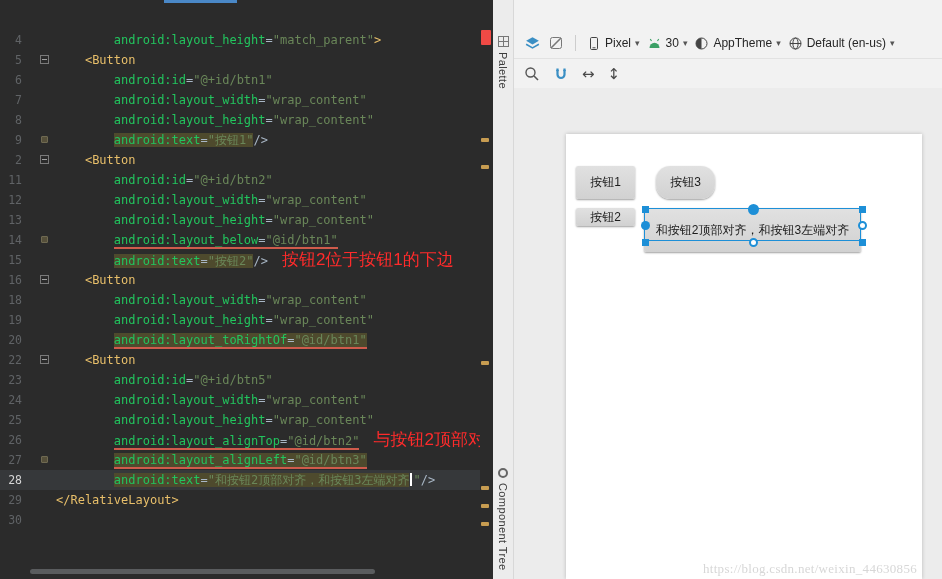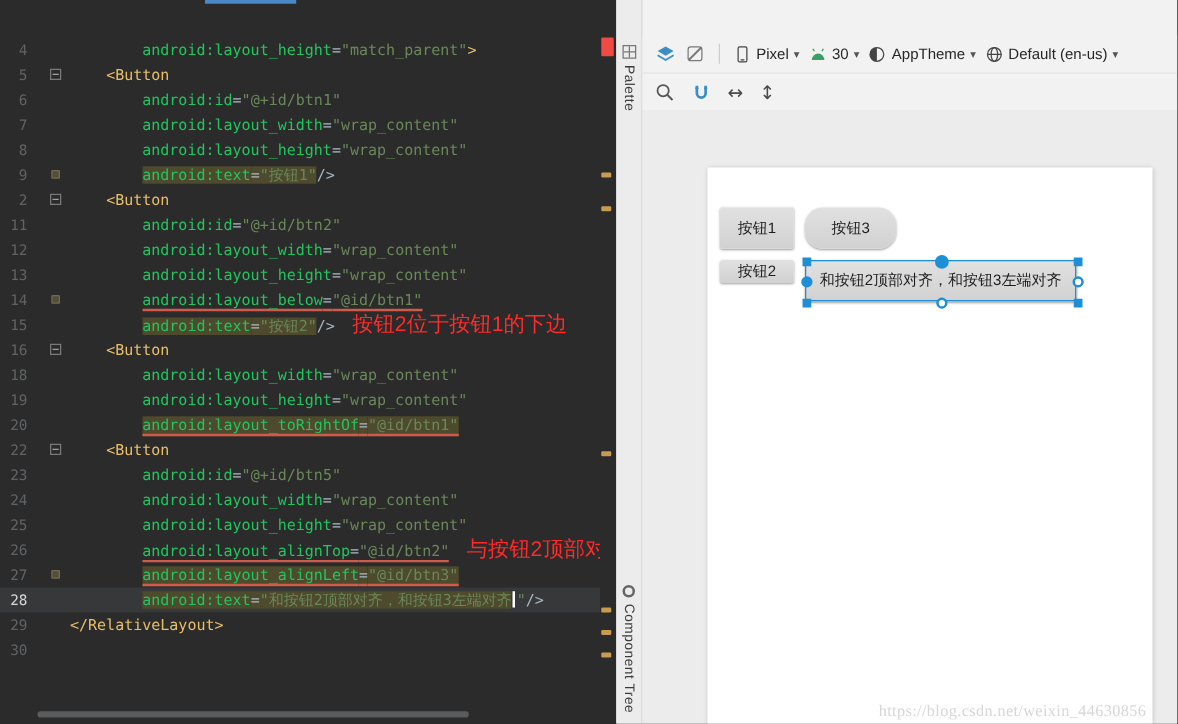--- a/index.html
+++ b/index.html
@@ -184,23 +184,23 @@
           <line x1="10.2" y1="4.5" x2="12.8" y2="4.5" stroke="#3b8fc4" stroke-width="1.2"></line>
         </svg>
       </span>
       <span class="tbi arrowg">↔</span>
       <span class="tbi arrowg">↕</span>
     </div>
 
     <div class="canvas">
       <div class="sheet">
           <div class="abtn" style="left: 10px; top: 32px; width: 59px; height: 33px;">按钮1</div>
-          <div class="abtn" style="left: 78px; top: 32px; width: 73px; height: 33px; border-radius: 14px;">按钮3</div>
+          <div class="abtn" style="left: 90px; top: 32px; width: 59px; height: 33px; border-radius: 14px;">按钮3</div>
           <div class="abtn" style="left: 10px; top: 74px; width: 59px; height: 18px;">按钮2</div>
-          <div class="abtn" style="left: 78px; top: 74px; width: 217px; height: 33px;">和按钮2顶部对齐，和按钮3左端对齐</div>
+          <div class="abtn" style="left: 78px; top: 74px; width: 217px; height: 44px;">和按钮2顶部对齐，和按钮3左端对齐</div>
           <div class="selbox" style="left: 78px; top: 74px; width: 217px; height: 33px;">
             <div class="h sq" style="left: -3.5px; top: -3.5px;"></div>
             <div class="h sq" style="left: 213.5px; top: -3.5px;"></div>
             <div class="h sq" style="left: -3.5px; top: 29.5px;"></div>
             <div class="h sq" style="left: 213.5px; top: 29.5px;"></div>
             <div class="h c big" style="left: 103px; top: -5.5px;"></div>
             <div class="h c" style="left: -4.5px; top: 12px;"></div>
             <div class="h c hollow" style="left: 212.5px; top: 12px;"></div>
             <div class="h c hollow" style="left: 104px; top: 28.5px;"></div>
           </div>

